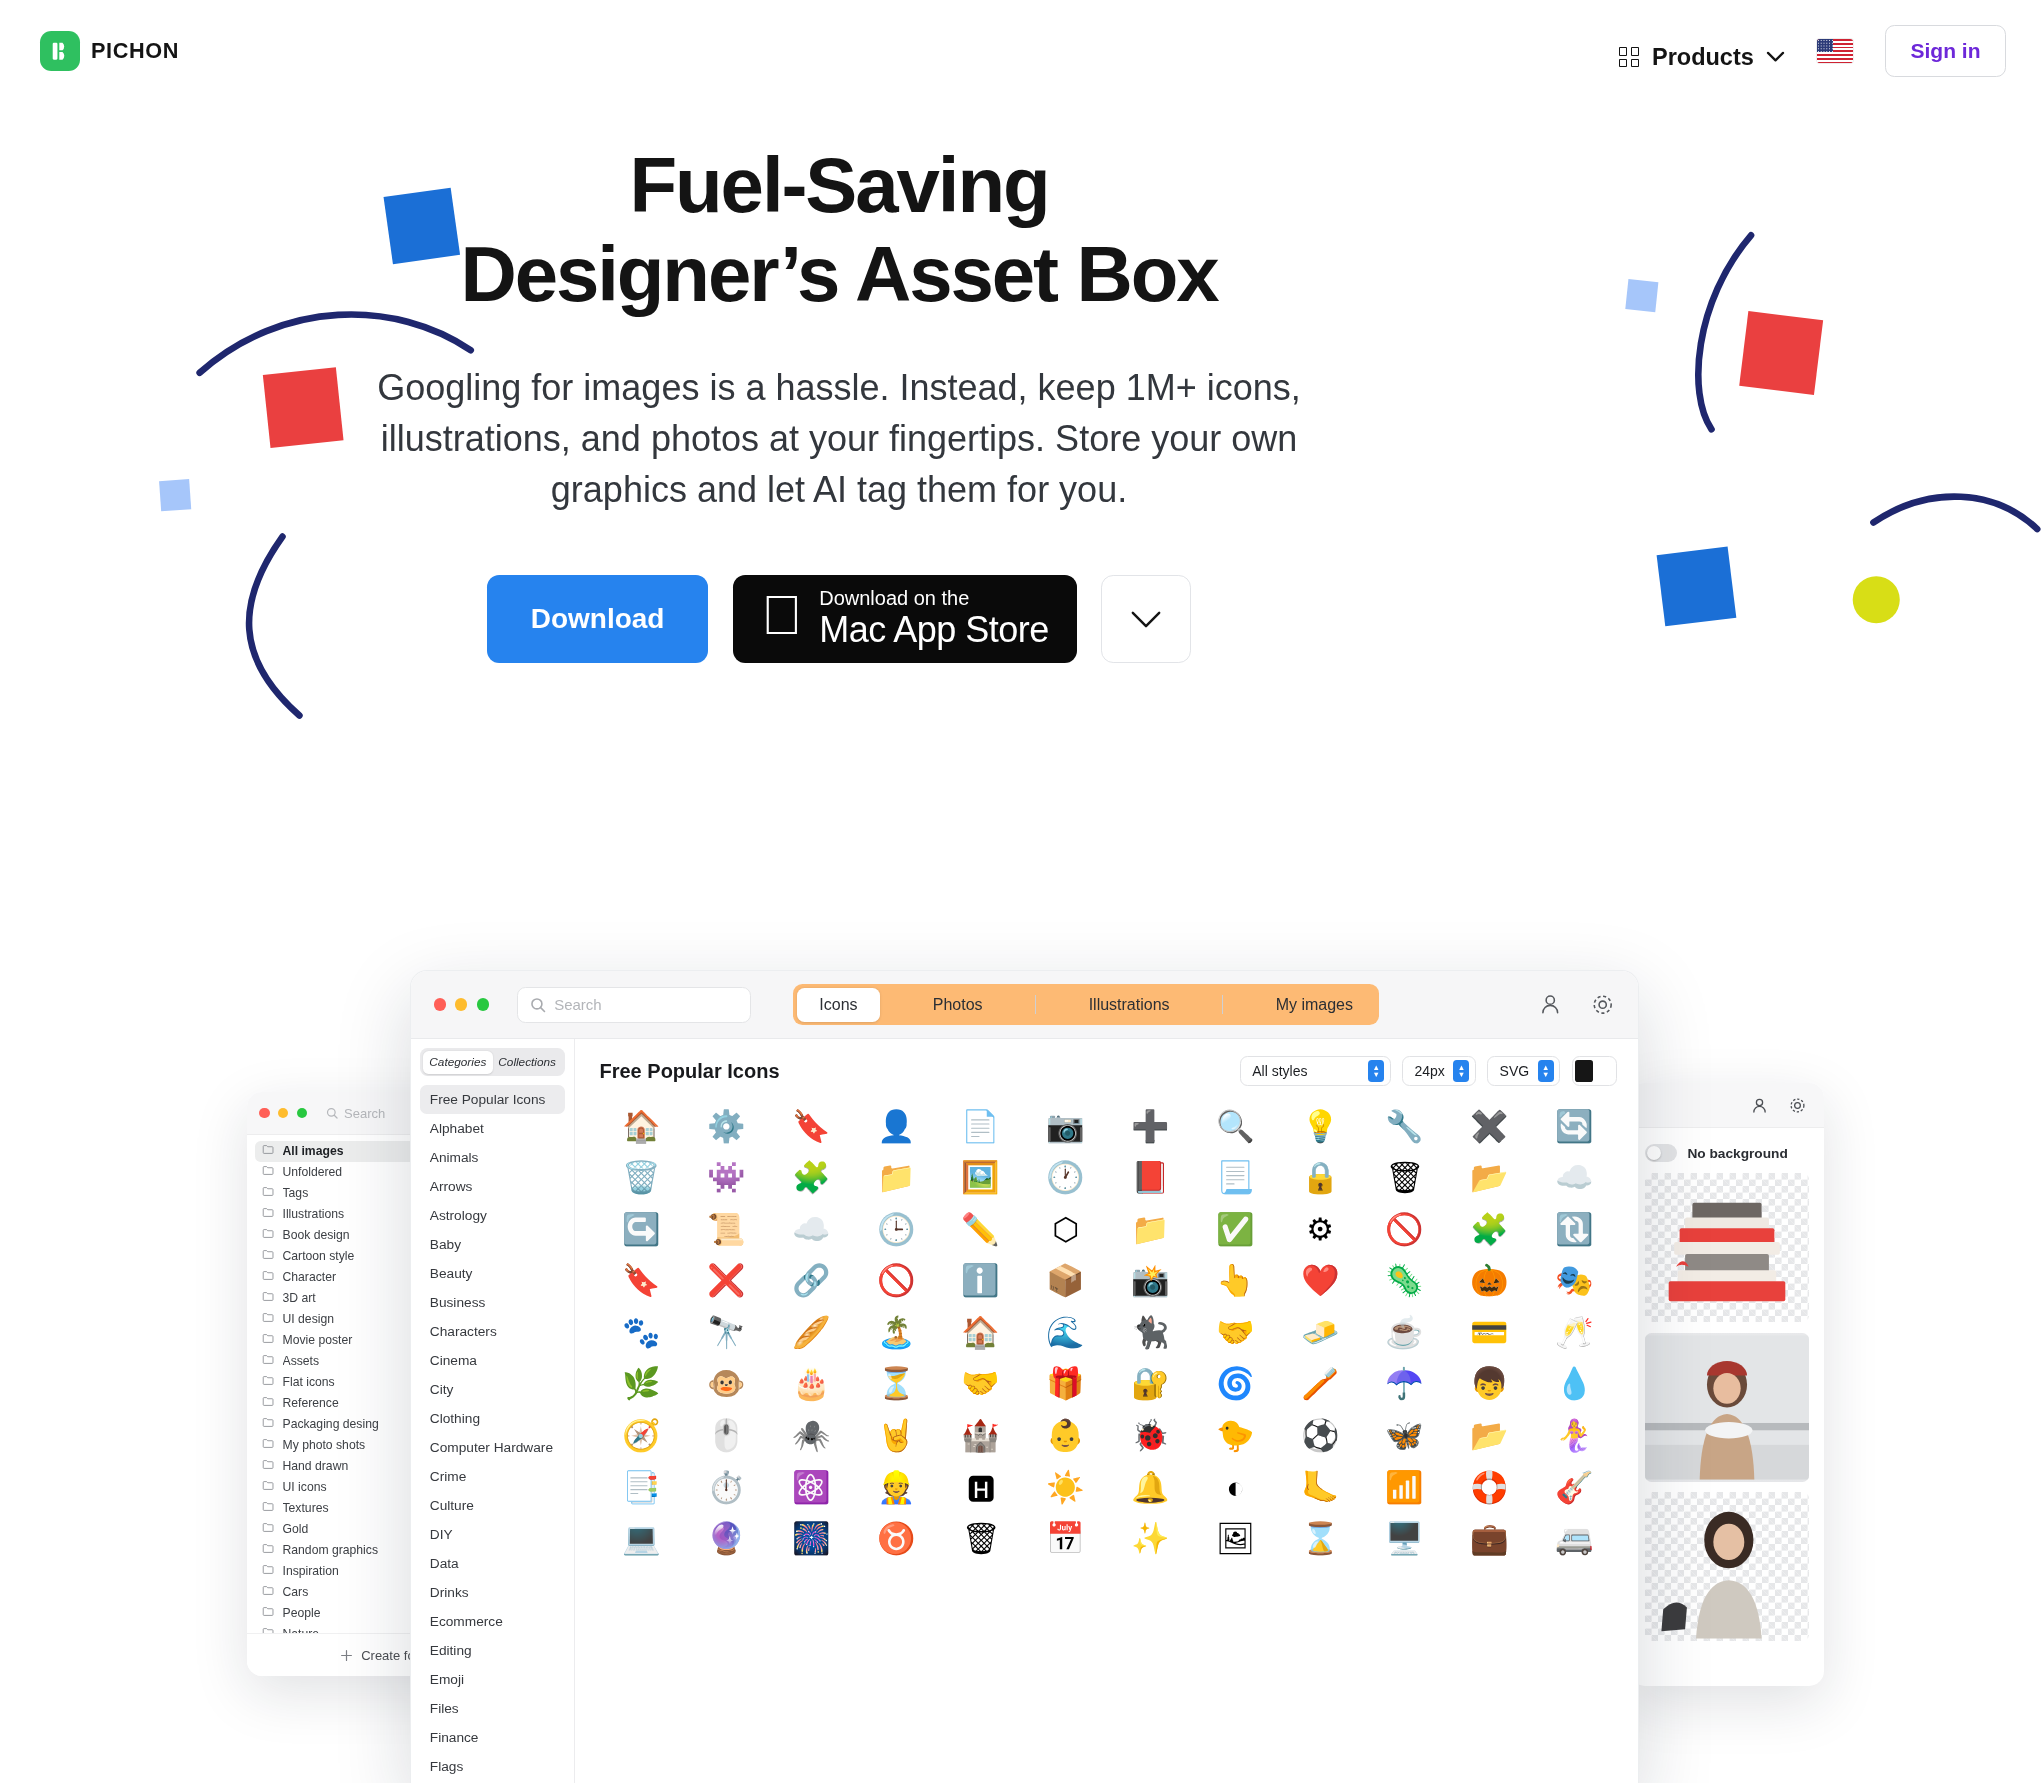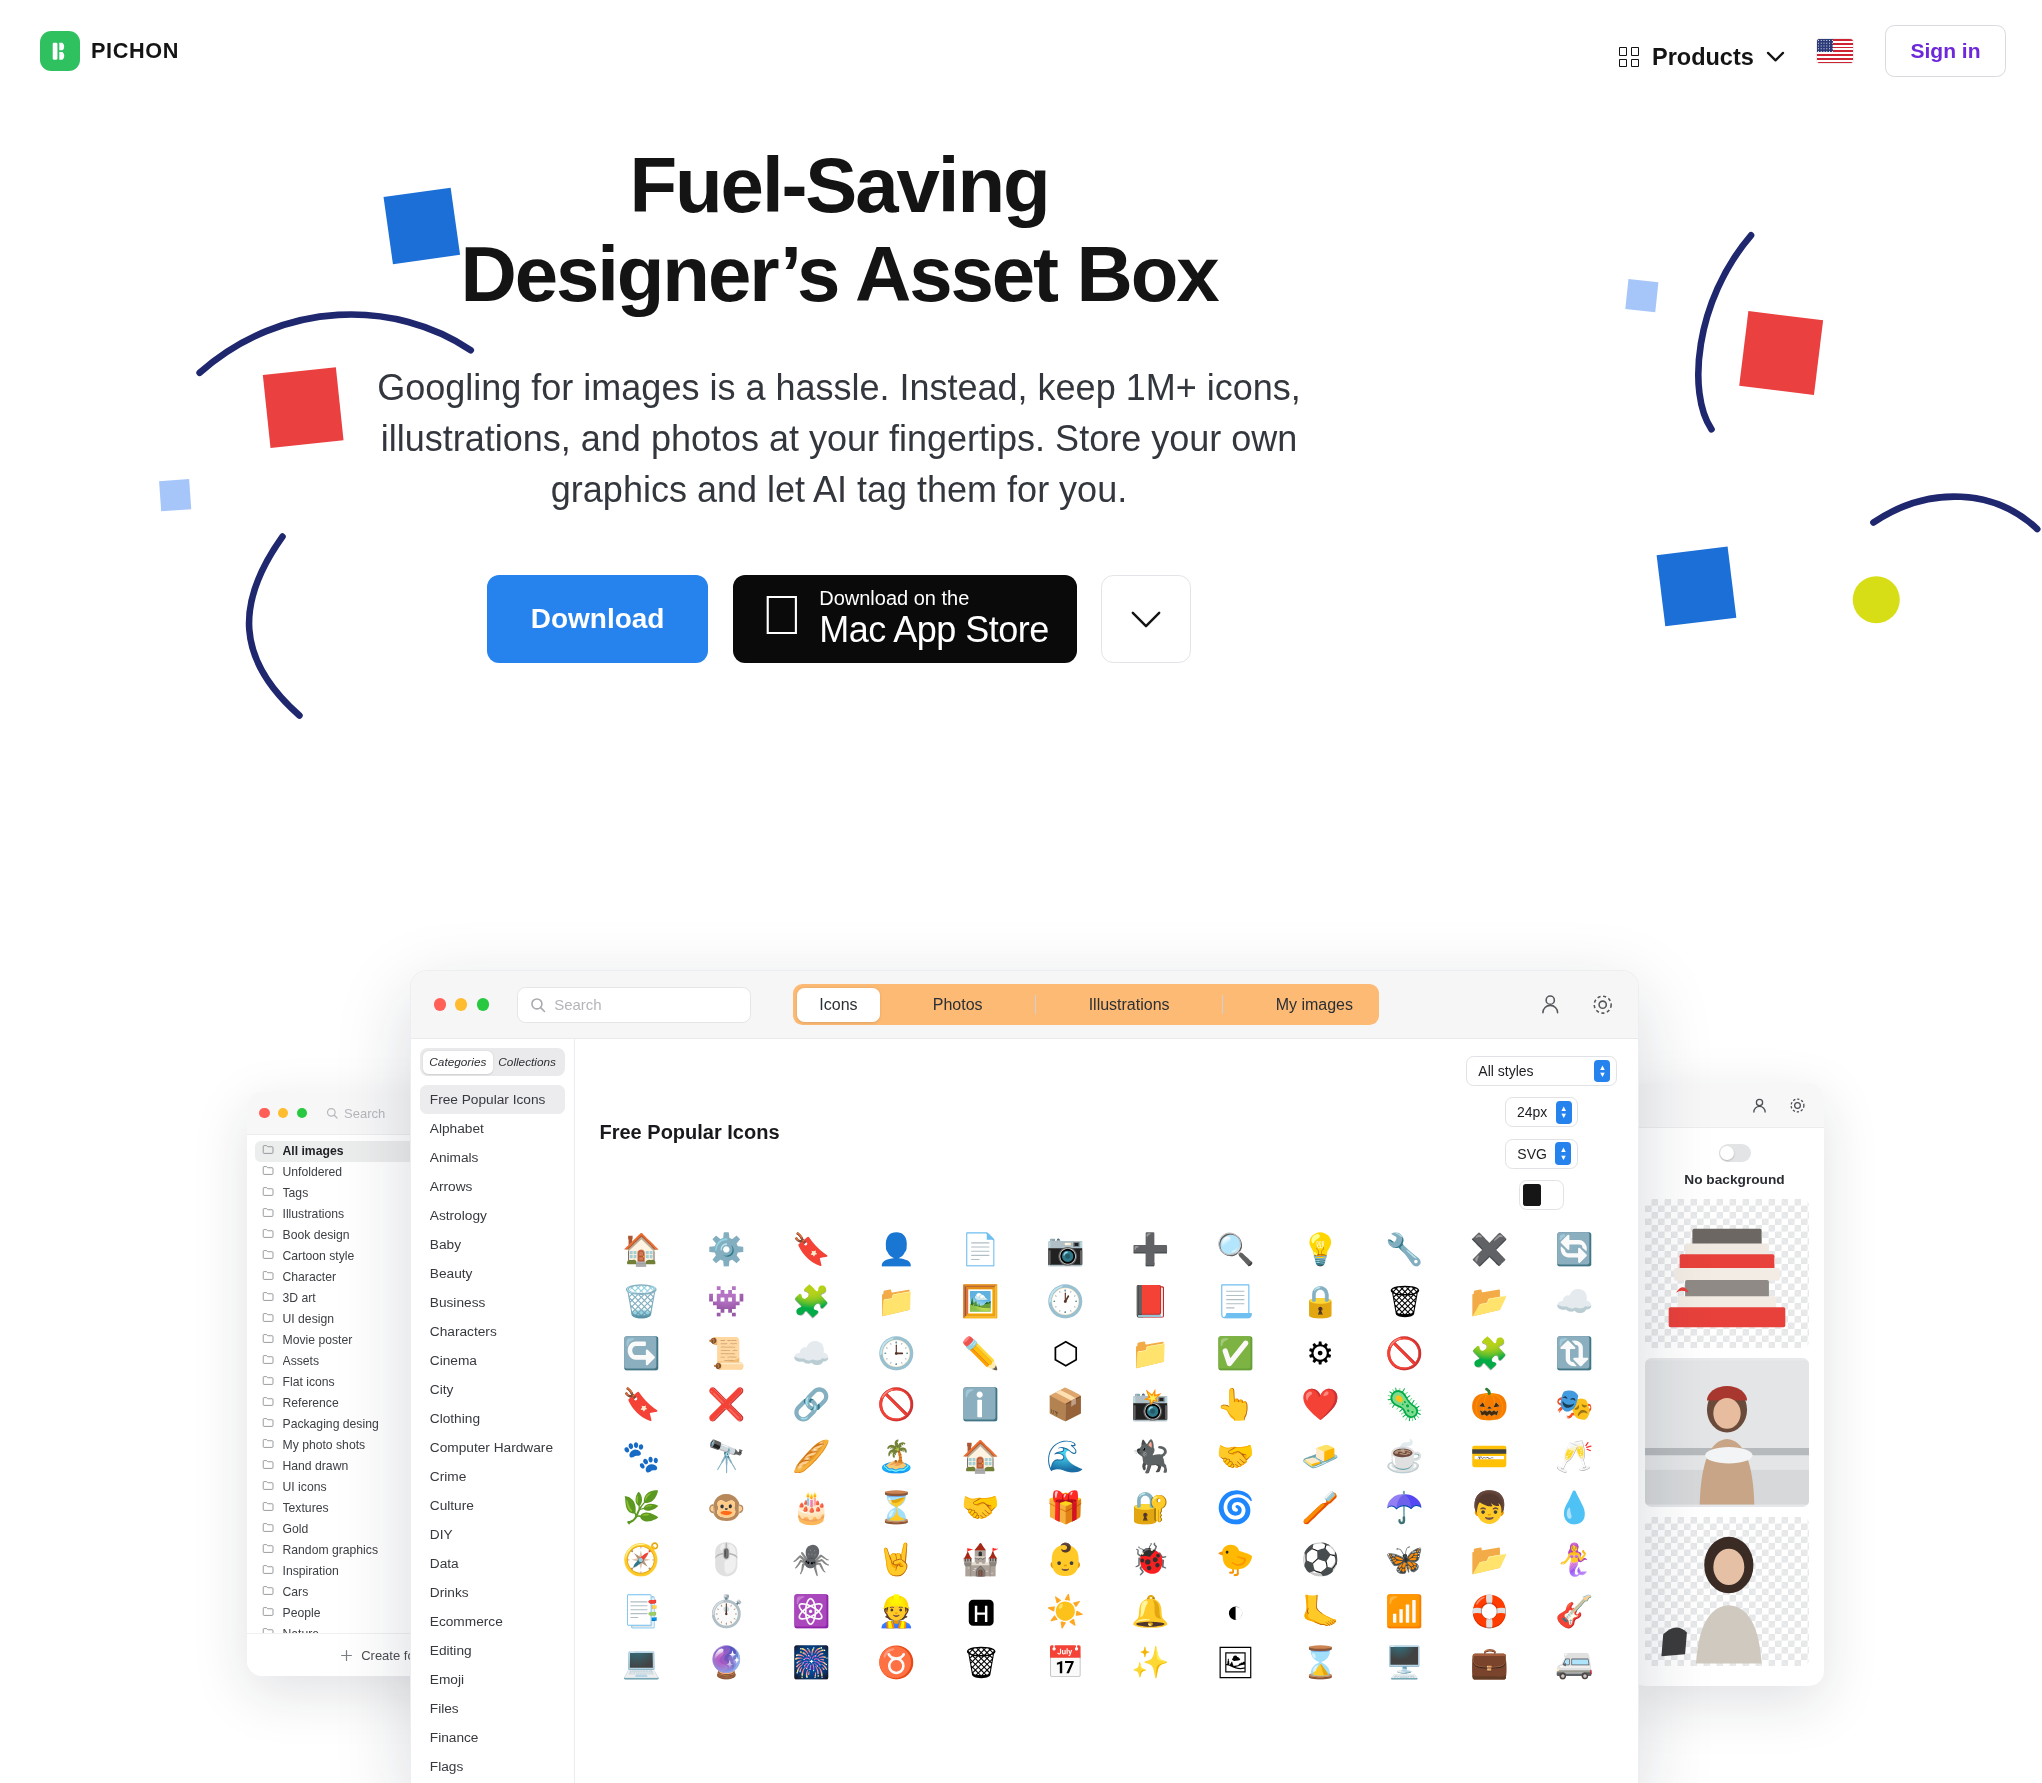--- a/index.html
+++ b/index.html
@@ -121,21 +121,21 @@
 
   
   .win-right {
     right: 218px; top: 113px; width: 194px; height: 603px;
     box-shadow: 0 17px 56px rgba(20,28,48,.13); border-radius: 15px;
   }
   .rw-bar {
     height: 45px; background: #f7f7f8; border-bottom: 0.9px solid #ededee;
     display: flex; align-items: center; justify-content: flex-end; gap: 19px; padding-right: 17px;
   }
-  .rw-toggle-row { display: flex; align-items: center; gap: 10.4px; padding: 16px 0 11.3px 15px; flex-direction: column; }
+  .rw-toggle-row { display: flex; align-items: center; gap: 10.4px; padding: 16px 0 11.3px 15px; }
   .toggle {
     width: 32px; height: 18px; border-radius: 9.4px; background: #e3e4e6; position: relative;
   }
   .toggle::after {
     content: ""; position: absolute; left: 1.9px; top: 1.9px; width: 14px; height: 14px;
     border-radius: 50%; background: #fff; box-shadow: 0 0.9px 1.9px rgba(0,0,0,.22);
   }
   .rw-toggle-label { font-size: 13.7px; font-weight: bold; color: #2b2e33; }
   .rw-thumb {
     margin: 0 15px 10.4px; height: 149px; border-radius: 6.6px; overflow: hidden; position: relative;
@@ -188,21 +188,21 @@
   .cat-seg-item.active { background: #fff; box-shadow: 0 0.9px 1.9px rgba(0,0,0,.12); }
   .cat-item {
     height: 29px; display: flex; align-items: center; padding: 0 9.4px;
     font-size: 13.7px; color: #36393e; border-radius: 6.6px; cursor: pointer;
   }
   .cat-item.active { background: #ececee; }
 
   .grid-panel { flex: 1; padding: 17px 21px 0 24.5px; overflow: hidden; }
   .grid-head { display: flex; align-items: center; }
   .grid-title { font-size: 20px; font-weight: bold; color: #18191c; }
-  .grid-controls { margin-left: auto; display: flex; align-items: center; gap: 11.3px; flex-direction: column; }
+  .grid-controls { margin-left: auto; display: flex; align-items: center; gap: 11.3px; }
   .ctl {
     height: 30px; border: 0.9px solid #e1e2e5; border-radius: 7.5px; background: #fff;
     display: flex; align-items: center; gap: 8.5px; padding: 0 5.6px 0 11.3px;
     font-size: 14px; color: #1c1e22; cursor: pointer;
   }
   .stepper {
     width: 16px; height: 22.6px; border-radius: 3.8px; background: #2683ee;
     display: flex; flex-direction: column; align-items: center; justify-content: center;
     color: #fff; font-size: 7.5px; line-height: 7.5px;
   }

